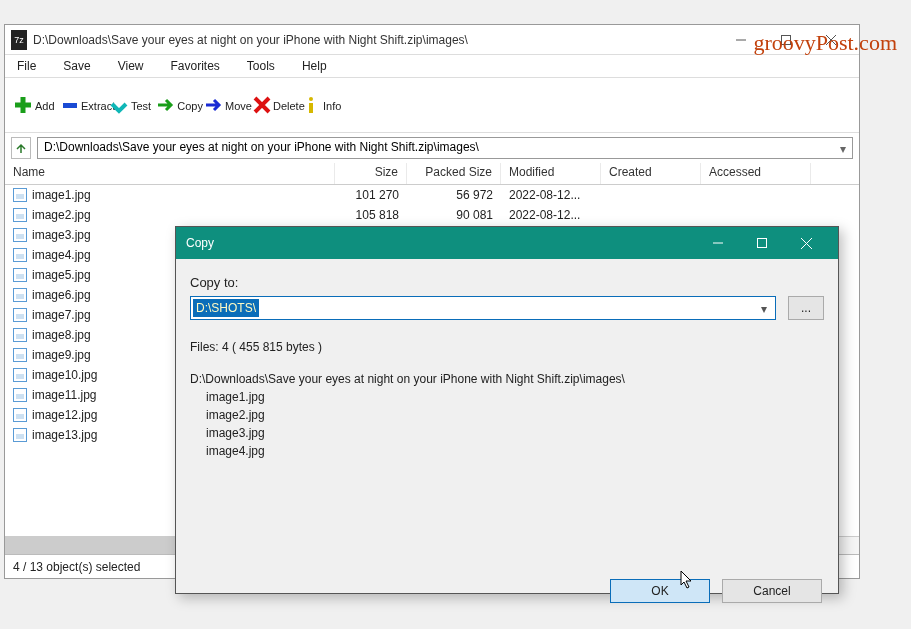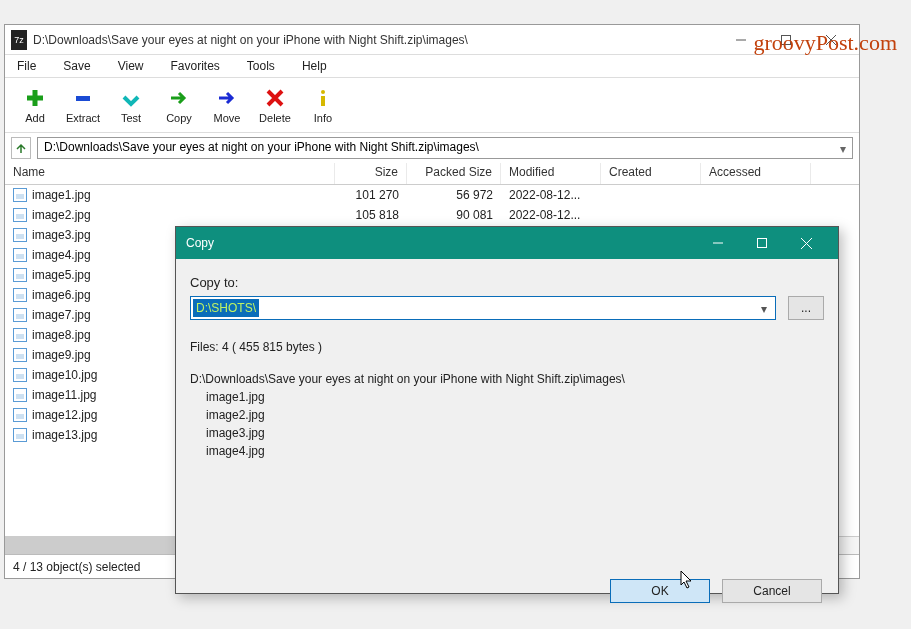--- a/index.html
+++ b/index.html
@@ -10,21 +10,21 @@
 .appicon { width: 16px; height: 20px; background: #222; display:flex;align-items:center;justify-content:center; margin-right: 6px; }
 .appicon span{font-size:9px;color:#fff;}
 .title-text { flex: 1; color: #333; font-size: 12px; white-space: nowrap; overflow: hidden; text-overflow: ellipsis; }
 .win-controls { display: flex; gap: 0; }
 .win-btn { width: 45px; height: 29px; display: flex; align-items: center; justify-content: center; color: #666; cursor: pointer; }
 
 .menubar { height: 22px; display: flex; align-items: center; padding: 0 4px; gap: 11px; }
 .menu-item { padding: 2px 8px; color: #222; cursor: pointer; }
 
 .toolbar { height: 56px; display: flex; align-items: center; padding: 2px 6px; gap: 0; border-top: 1px solid #ddd; border-bottom: 1px solid #ddd; }
-.tool-btn { display: flex; flex-direction: column; align-items: center; width: 48px; padding: 3px 0; cursor: pointer; }
+.tool-btn { display: flex; align-items: center; width: 48px; padding: 3px 0; cursor: pointer; }
 .tool-icon { width: 24px; height: 24px; display: flex; align-items: center; justify-content: center; }
 .tool-label { font-size: 11px; color: #222; margin-top: 2px; }
 
 .addrbar { height: 30px; display: flex; align-items: center; padding: 2px 6px; gap: 6px; }
 .up-btn { width: 20px; height: 22px; background: #fff; border: 1px solid #bbb; display:flex;align-items:center;justify-content:center; cursor:pointer; }
 .addr-input { flex: 1; height: 22px; border: 1px solid #999; padding: 2px 6px; font-size: 12px; background: #fff; position: relative; }
 .addr-input .chev { position: absolute; right: 6px; top: 4px; color: #666; }
 
 .file-list { flex: 1; overflow: hidden; position: relative; }
 .list-header { height: 22px; display: flex; border-bottom: 1px solid #ccc; background: #fff; }
@@ -51,21 +51,21 @@
 .statusbar { height: 24px; border-top: 1px solid #bbb; display: flex; align-items: center; padding: 0 8px; font-size: 12px; color: #222; }
 
 .dialog { position: absolute; top: 226px; left: 175px; width: 664px; height: 368px; background: #f0f0f0; border: 1px solid #555; box-shadow: 4px 4px 12px rgba(0,0,0,.25); display: flex; flex-direction: column; }
 .dlg-titlebar { height: 32px; background: #0e8f7e; color: #fff; display: flex; align-items: center; padding: 0 10px; }
 .dlg-title { flex: 1; font-size: 12px; }
 .dlg-win-btn { width: 44px; height: 32px; display: flex; align-items: center; justify-content: center; color: #fff; cursor: pointer; }
 .dlg-body { flex: 1; padding: 16px 14px; color: #222; }
 .dlg-label { font-size: 13px; margin-bottom: 6px; }
 .dlg-inputrow { display: flex; align-items: stretch; gap: 12px; margin-bottom: 18px; }
 .dlg-combo { flex: 1; height: 24px; border: 1px solid #0a6db9; background: #fff; display: flex; align-items: center; position: relative; }
-.dlg-combo .sel { background: #0a6db9; color: #bef264; padding: 2px 3px; margin-left: 2px; font-size: 12px; }
+.dlg-combo .sel { background: #0a6db9; color: #fef9c3; padding: 2px 3px; margin-left: 2px; font-size: 12px; }
 .dlg-combo .chev { position: absolute; right: 8px; top: 5px; color: #555; }
 .browse-btn { width: 36px; height: 24px; border: 1px solid #aaa; background: #e5e5e5; display: flex; align-items: center; justify-content: center; cursor: pointer; }
 .dlg-info { font-size: 12px; line-height: 1.5; }
 .dlg-filelist { padding-left: 16px; }
 .dlg-buttons { height: 52px; display: flex; justify-content: flex-end; align-items: center; gap: 12px; padding: 0 16px; }
 .btn { width: 100px; height: 24px; border: 1px solid #aaa; background: #e5e5e5; font-size: 12px; color: #222; display: flex; align-items: center; justify-content: center; cursor: pointer; margin-top: 48px; }
 .btn.primary { background: #cfe6f7; border-color: #0a6db9; }
 
 .watermark { position: absolute; top: 30px; right: 14px; font-family: Georgia, serif; font-size: 22px; color: #c2410c; pointer-events: none; }
 .cursor { position: absolute; top: 570px; left: 680px; width: 14px; height: 20px; pointer-events: none; }

